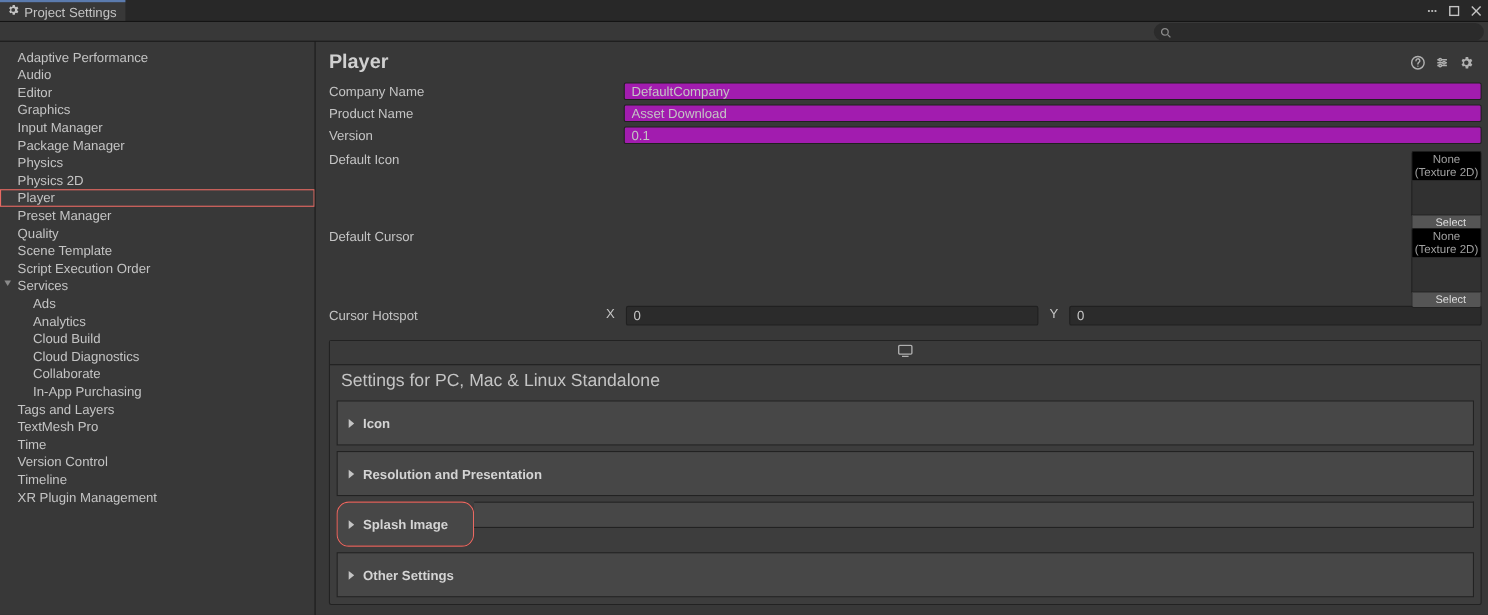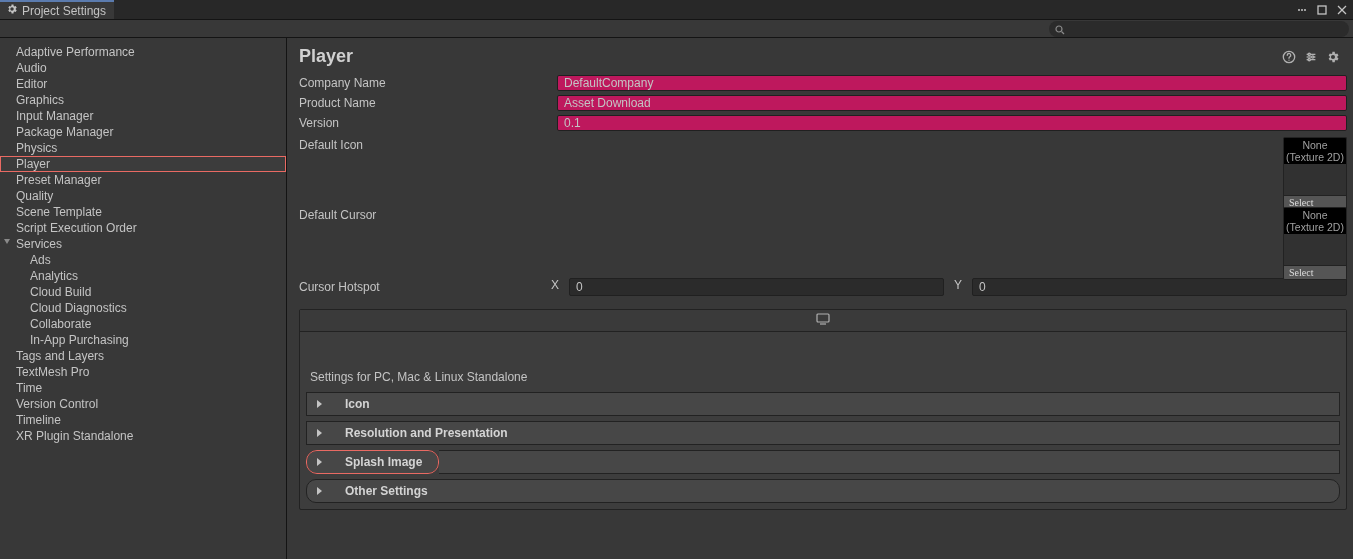--- a/index.html
+++ b/index.html
@@ -124,34 +124,34 @@
   .content-body {
     padding: 0 6px 0 12px;
     flex: 1;
     overflow: auto;
   }
 
   .field-row {
     display: flex;
     align-items: center;
     height: 20px;
-    gap: 10px;
+    gap: 20px;
   }
   .field-row.tall { height: 70px; align-items: flex-start; }
   .field-row.tall .label { padding-top: 1px; }
   .field-row .label {
     width: 248px;
     flex-shrink: 0;
     font-size: 12px;
     color: #c4c4c4;
   }
   .field-row input.text {
     flex: 1;
     height: 16px;
-    background: #be185d;
+    background: #a21caf;
     border: 1px solid #202020;
     border-radius: 2px;
     color: #c4c4c4;
     padding: 0 6px;
     font-size: 12px;
     outline: none;
   }
 
   
   .tex-well {
@@ -180,26 +180,25 @@
     background: #313131;
     border: 1px solid #222;
     border-top: none;
   }
   .tex-slot .select {
     height: 14px;
     line-height: 13px;
     font-size: 10px;
     background: #555;
     color: #ddd;
-    padding: 0 5px;
+    padding: 0 21px;
     border: 1px solid #222;
     border-top: none;
     border-radius: 0 0 2px 2px;
     cursor: pointer;
-    font-family: Liberation Serif, serif;
   }
 
   
   .hotspot-row { display: flex; align-items: center; height: 20px; }
   .hotspot-row .label { width: 248px; flex-shrink:0; }
   .hotspot-row .xyblock { flex:1; display:flex; gap:6px; }
   .hotspot-row .xy-label { width:16px; text-align:right; padding-right:4px; color:#c4c4c4; }
   .hotspot-row input {
     flex:1; height:18px; background:#2b2b2b; border:1px solid #202020;
     border-radius:2px; color:#c4c4c4; padding:0 6px; font-size:12px; outline:none;
@@ -215,33 +214,32 @@
   .platform-tabs {
     height: 22px;
     display: flex;
     justify-content: center;
     align-items: center;
     border-bottom: 1px solid #222;
     background: #3a3a3a;
   }
   .settings-caption {
     padding: 6px 10px 8px 10px;
-    font-size: 12px;
+    font-size: 16px;
     color: #c4c4c4;
-    margin-top: 32px;
   }
   .foldout {
-    height: 24px;
+    height: 41px;
     margin: 0 6px 5px 6px;
     background: #474747;
     border: 1px solid #222;
     display: flex;
     align-items: center;
     padding-left: 10px;
-    gap: 23px;
+    gap: 8px;
     cursor: pointer;
   }
   .foldout .tri {
     width:0; height:0;
     border-top:4px solid transparent;
     border-bottom:4px solid transparent;
     border-left:5px solid #c4c4c4;
   }
   .foldout .title { font-weight:700; color:#d4d4d4; }
   .foldout.highlight {
@@ -313,41 +311,42 @@
 <div class="main">
 
   <div class="sidebar">
     <div class="side-item">Adaptive Performance</div>
     <div class="side-item">Audio</div>
     <div class="side-item">Editor</div>
     <div class="side-item">Graphics</div>
     <div class="side-item">Input Manager</div>
     <div class="side-item">Package Manager</div>
     <div class="side-item">Physics</div>
+    <div class="side-item">Physics 2D</div>
     <div class="side-item selected">Player</div>
     <div class="side-item">Preset Manager</div>
     <div class="side-item">Quality</div>
     <div class="side-item">Scene Template</div>
     <div class="side-item">Script Execution Order</div>
     <div class="side-item has-expand">
       <span class="expand"></span>
       <span>Services</span>
     </div>
     <div class="side-item child">Ads</div>
     <div class="side-item child">Analytics</div>
     <div class="side-item child">Cloud Build</div>
     <div class="side-item child">Cloud Diagnostics</div>
     <div class="side-item child">Collaborate</div>
     <div class="side-item child">In-App Purchasing</div>
     <div class="side-item">Tags and Layers</div>
     <div class="side-item">TextMesh Pro</div>
     <div class="side-item">Time</div>
     <div class="side-item">Version Control</div>
     <div class="side-item">Timeline</div>
-    <div class="side-item">XR Plugin Standalone</div>
+    <div class="side-item">XR Plugin Management</div>
   </div>
 
   <div class="content">
     <div class="content-header">
       <h1>Player</h1>
       <div class="header-icons">
         <span>
           <svg width="14" height="14" viewBox="0 0 16 16" fill="none" stroke="#b0b0b0" stroke-width="1.5">
               <circle cx="8" cy="8" r="6.5"></circle>
               <path d="M6 6a2 2 0 113 1.7c-.7.4-1 .9-1 1.6" stroke-linecap="round"></path>
@@ -437,20 +436,20 @@
           <span class="tri"></span>
           <span class="title">Resolution and Presentation</span>
         </div>
         <div class="foldout-line">
           <div class="foldout highlight" style="margin:0;border-radius:11px;">
             <span class="tri"></span>
             <span class="title">Splash Image</span>
           </div>
           <div class="rest"></div>
         </div>
-        <div class="foldout" style="margin-bottom:6px;border-radius:10px;">
+        <div class="foldout" style="margin-bottom:6px;">
           <span class="tri"></span>
           <span class="title">Other Settings</span>
         </div>
       </div>
     </div>
   </div>
 </div>
 
 </body></html>

